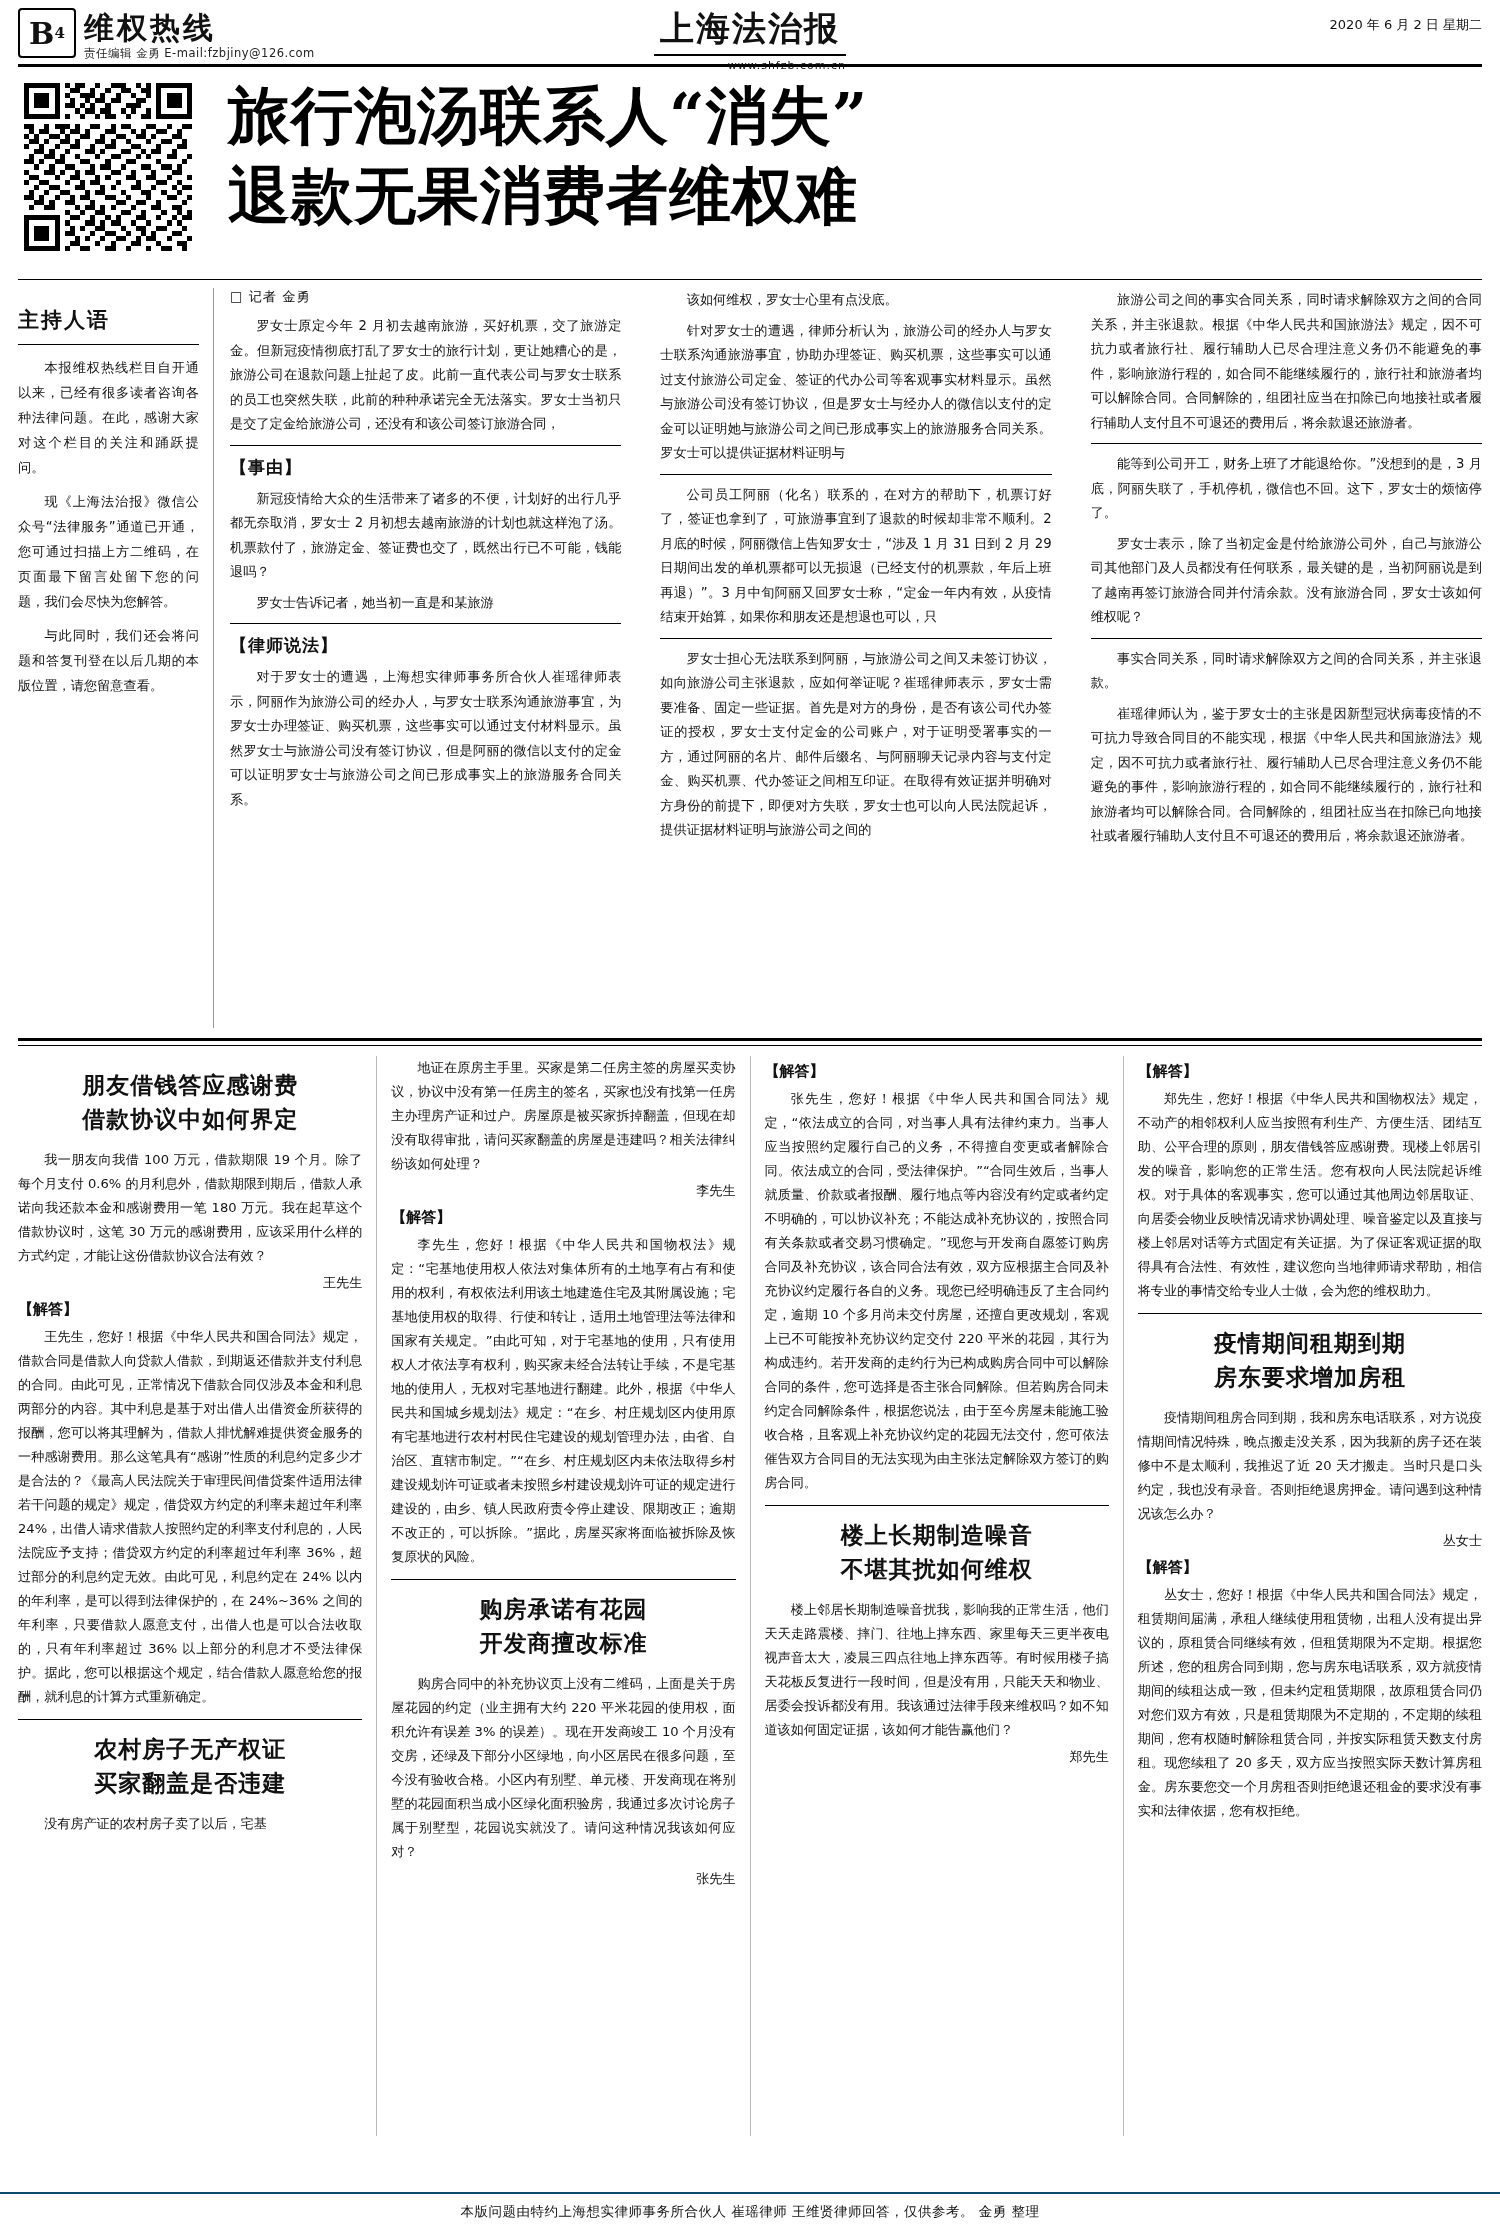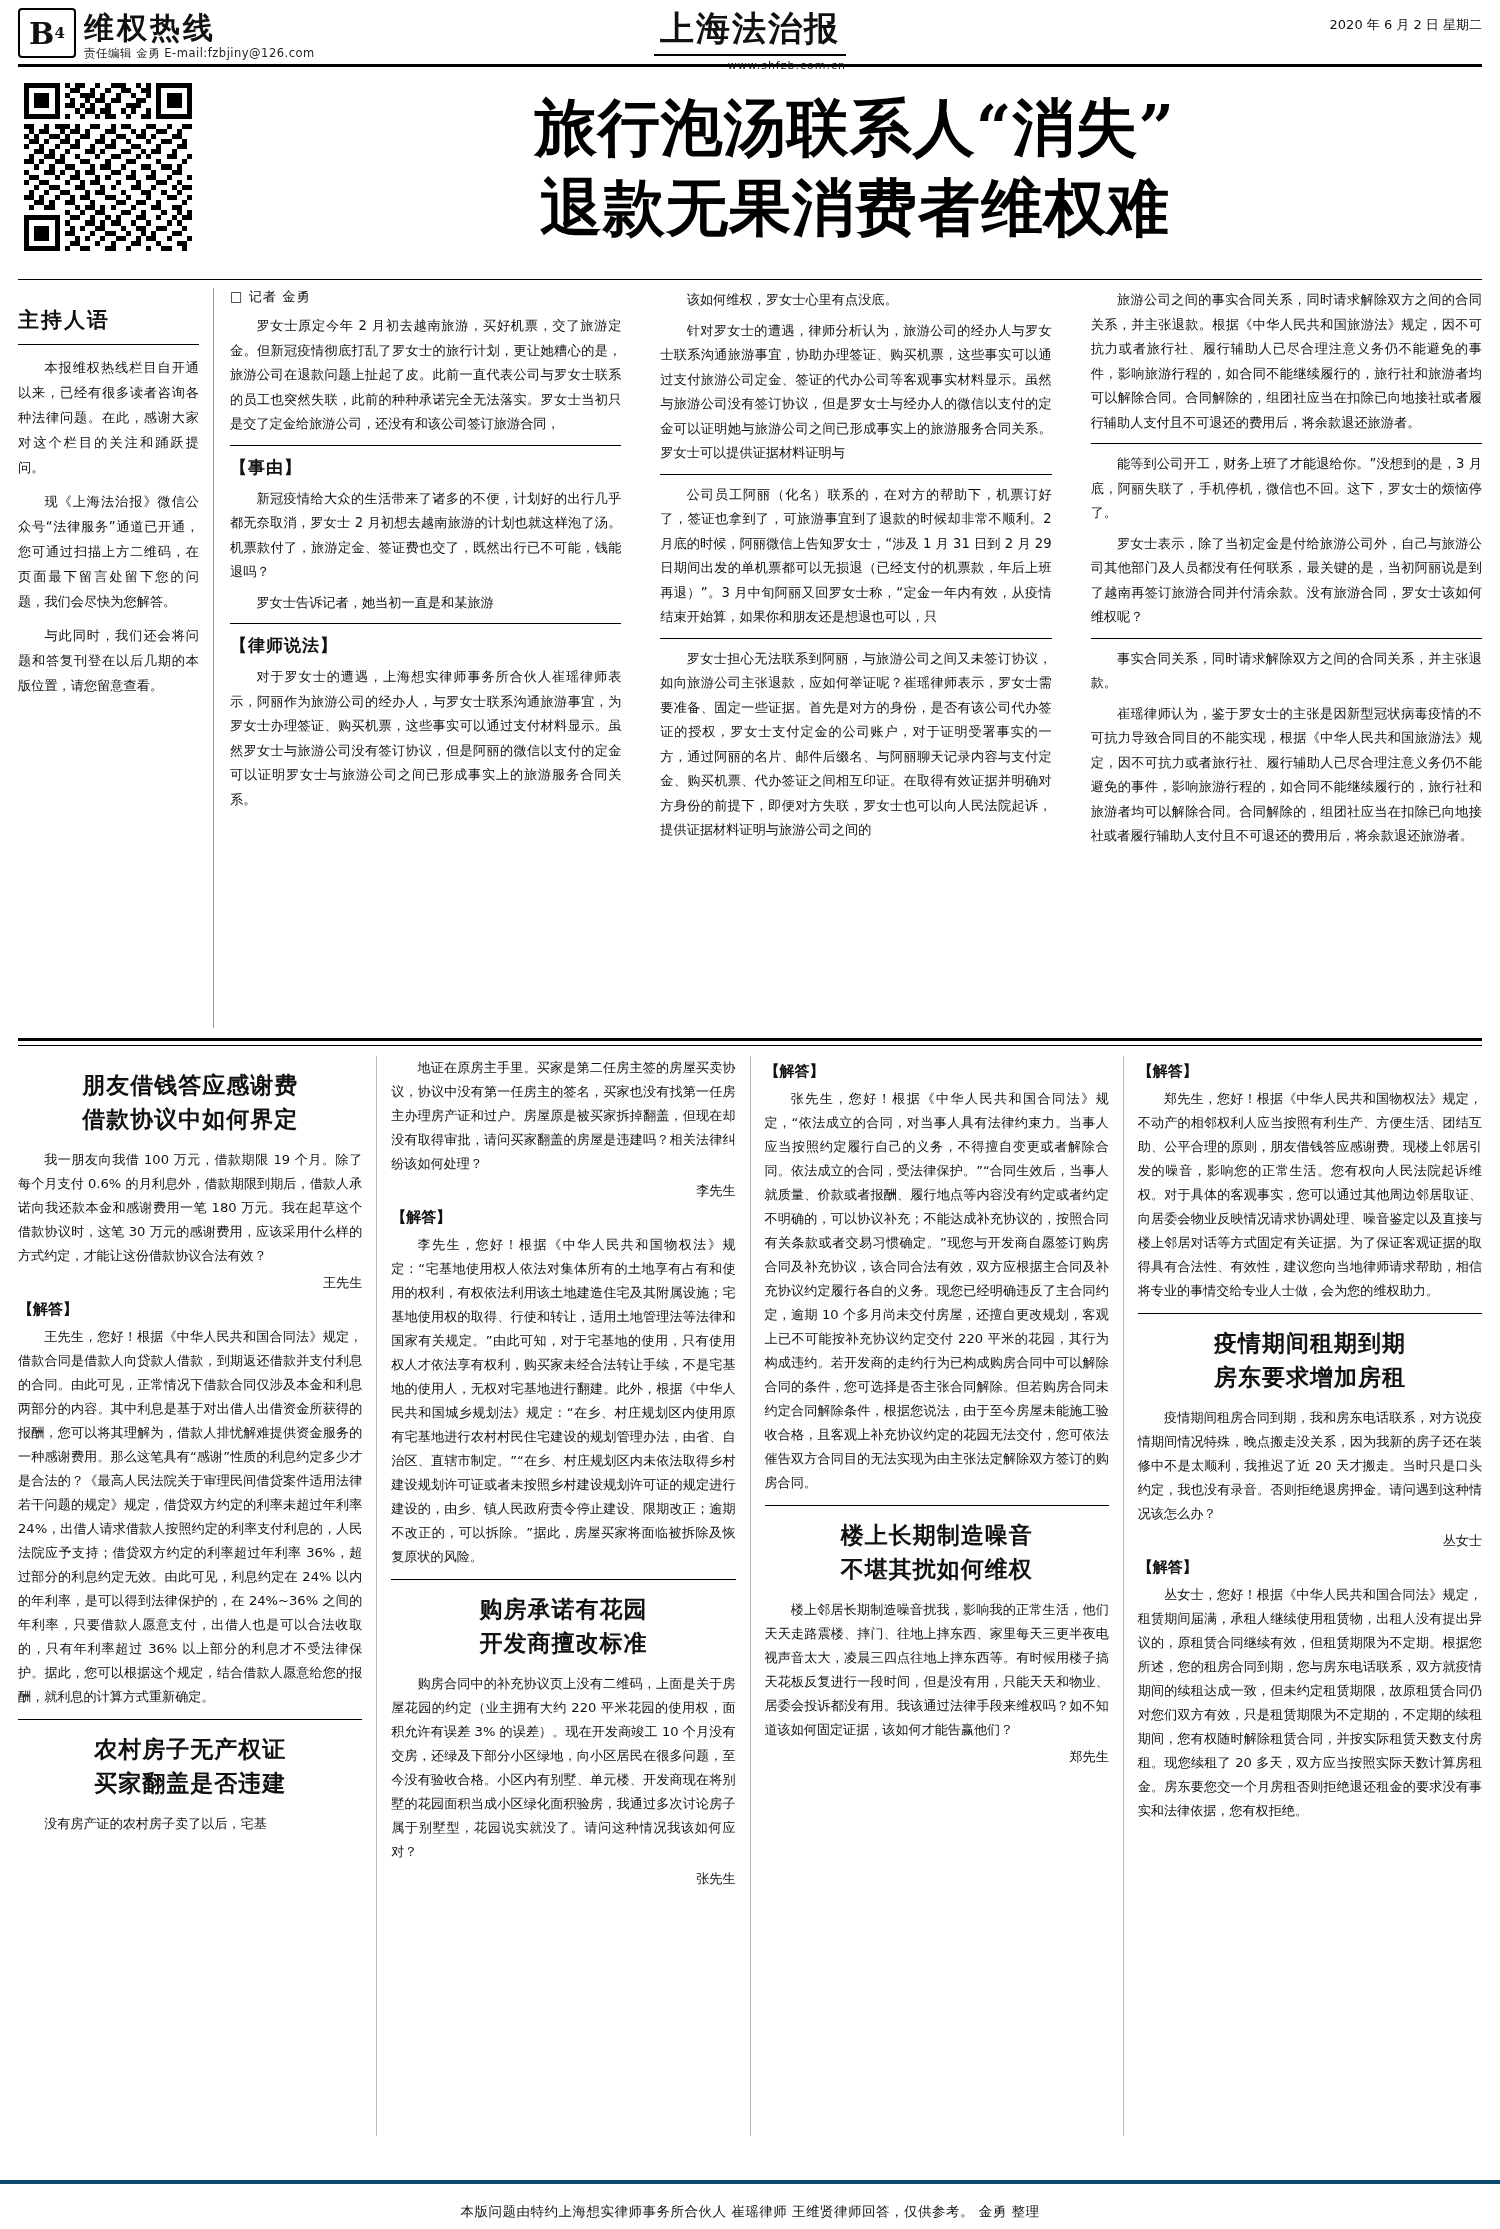--- a/index.html
+++ b/index.html
@@ -24,21 +24,21 @@
   .paper-name{position:absolute;left:50%;top:-2px;transform:translateX(-50%);text-align:right;}
   .paper-name .zh{font-size:34px;font-weight:bold;font-family:"DejaVu Serif","Liberation Serif",serif;letter-spacing:2px;
                   border-bottom:2px solid #000;padding:0 6px 2px 6px;display:inline-block;}
   .paper-name .url{font-size:11px;letter-spacing:1px;margin-top:3px;}
   .issue-date{position:absolute;right:0;top:8px;font-size:13px;}
 
   
   .headline-zone{position:relative;height:200px;margin-top:6px;}
   .qr{position:absolute;left:6px;top:10px;width:168px;height:168px;}
   .qr svg{display:block;}
-  .headline{position:absolute;left:210px;right:0;top:16px;text-align:center;}
+  .headline{position:absolute;left:210px;right:0;top:4px;text-align:left;}
   .headline .l1,.headline .l2{
     font-family:"DejaVu Serif","Liberation Serif",serif;
     font-weight:bold;font-size:62px;line-height:78px;letter-spacing:1px;color:#000;
     white-space:nowrap;
   }
   .headline .l2{margin-top:2px;}
 
   
   .top-rule{border-top:1px solid #000;margin:6px 0 0 0;}
   .top-area{position:relative;display:flex;gap:0;margin-top:8px;height:740px;}
@@ -62,21 +62,21 @@
   .qcol:last-child{border-right:none;padding-right:0;}
   .qcol:first-child{padding-left:0;}
   .q-title{font-family:"DejaVu Serif","Liberation Serif",serif;font-weight:bold;font-size:23px;line-height:34px;
            text-align:center;letter-spacing:1px;margin:12px 0 12px 0;}
   .qcol p{font-size:13.1px;line-height:24px;text-align:justify;margin:0 0 6px 0;text-indent:2em;}
   .signer{text-align:right;font-size:13.1px;margin:2px 0 8px 0;}
   .tag{font-family:"DejaVu Serif","Liberation Serif",serif;font-weight:bold;font-size:15px;margin:6px 0 6px 0;}
   .section-rule{border-top:1px solid #000;margin:10px 0;}
 
   
-  .footer{position:absolute;left:0;right:0;bottom:8px;border-top:4px solid #0c4a6e;padding-top:19px;text-align:center;
+  .footer{position:absolute;left:0;right:0;bottom:8px;border-top:2px solid #0c4a6e;padding-top:9px;text-align:center;
           font-size:13.5px;letter-spacing:.5px;}
 </style>
 </head>
 <body>
 
 <div class="page">
 
   <div class="masthead">
     <div class="folio">
       <span>B</span>

